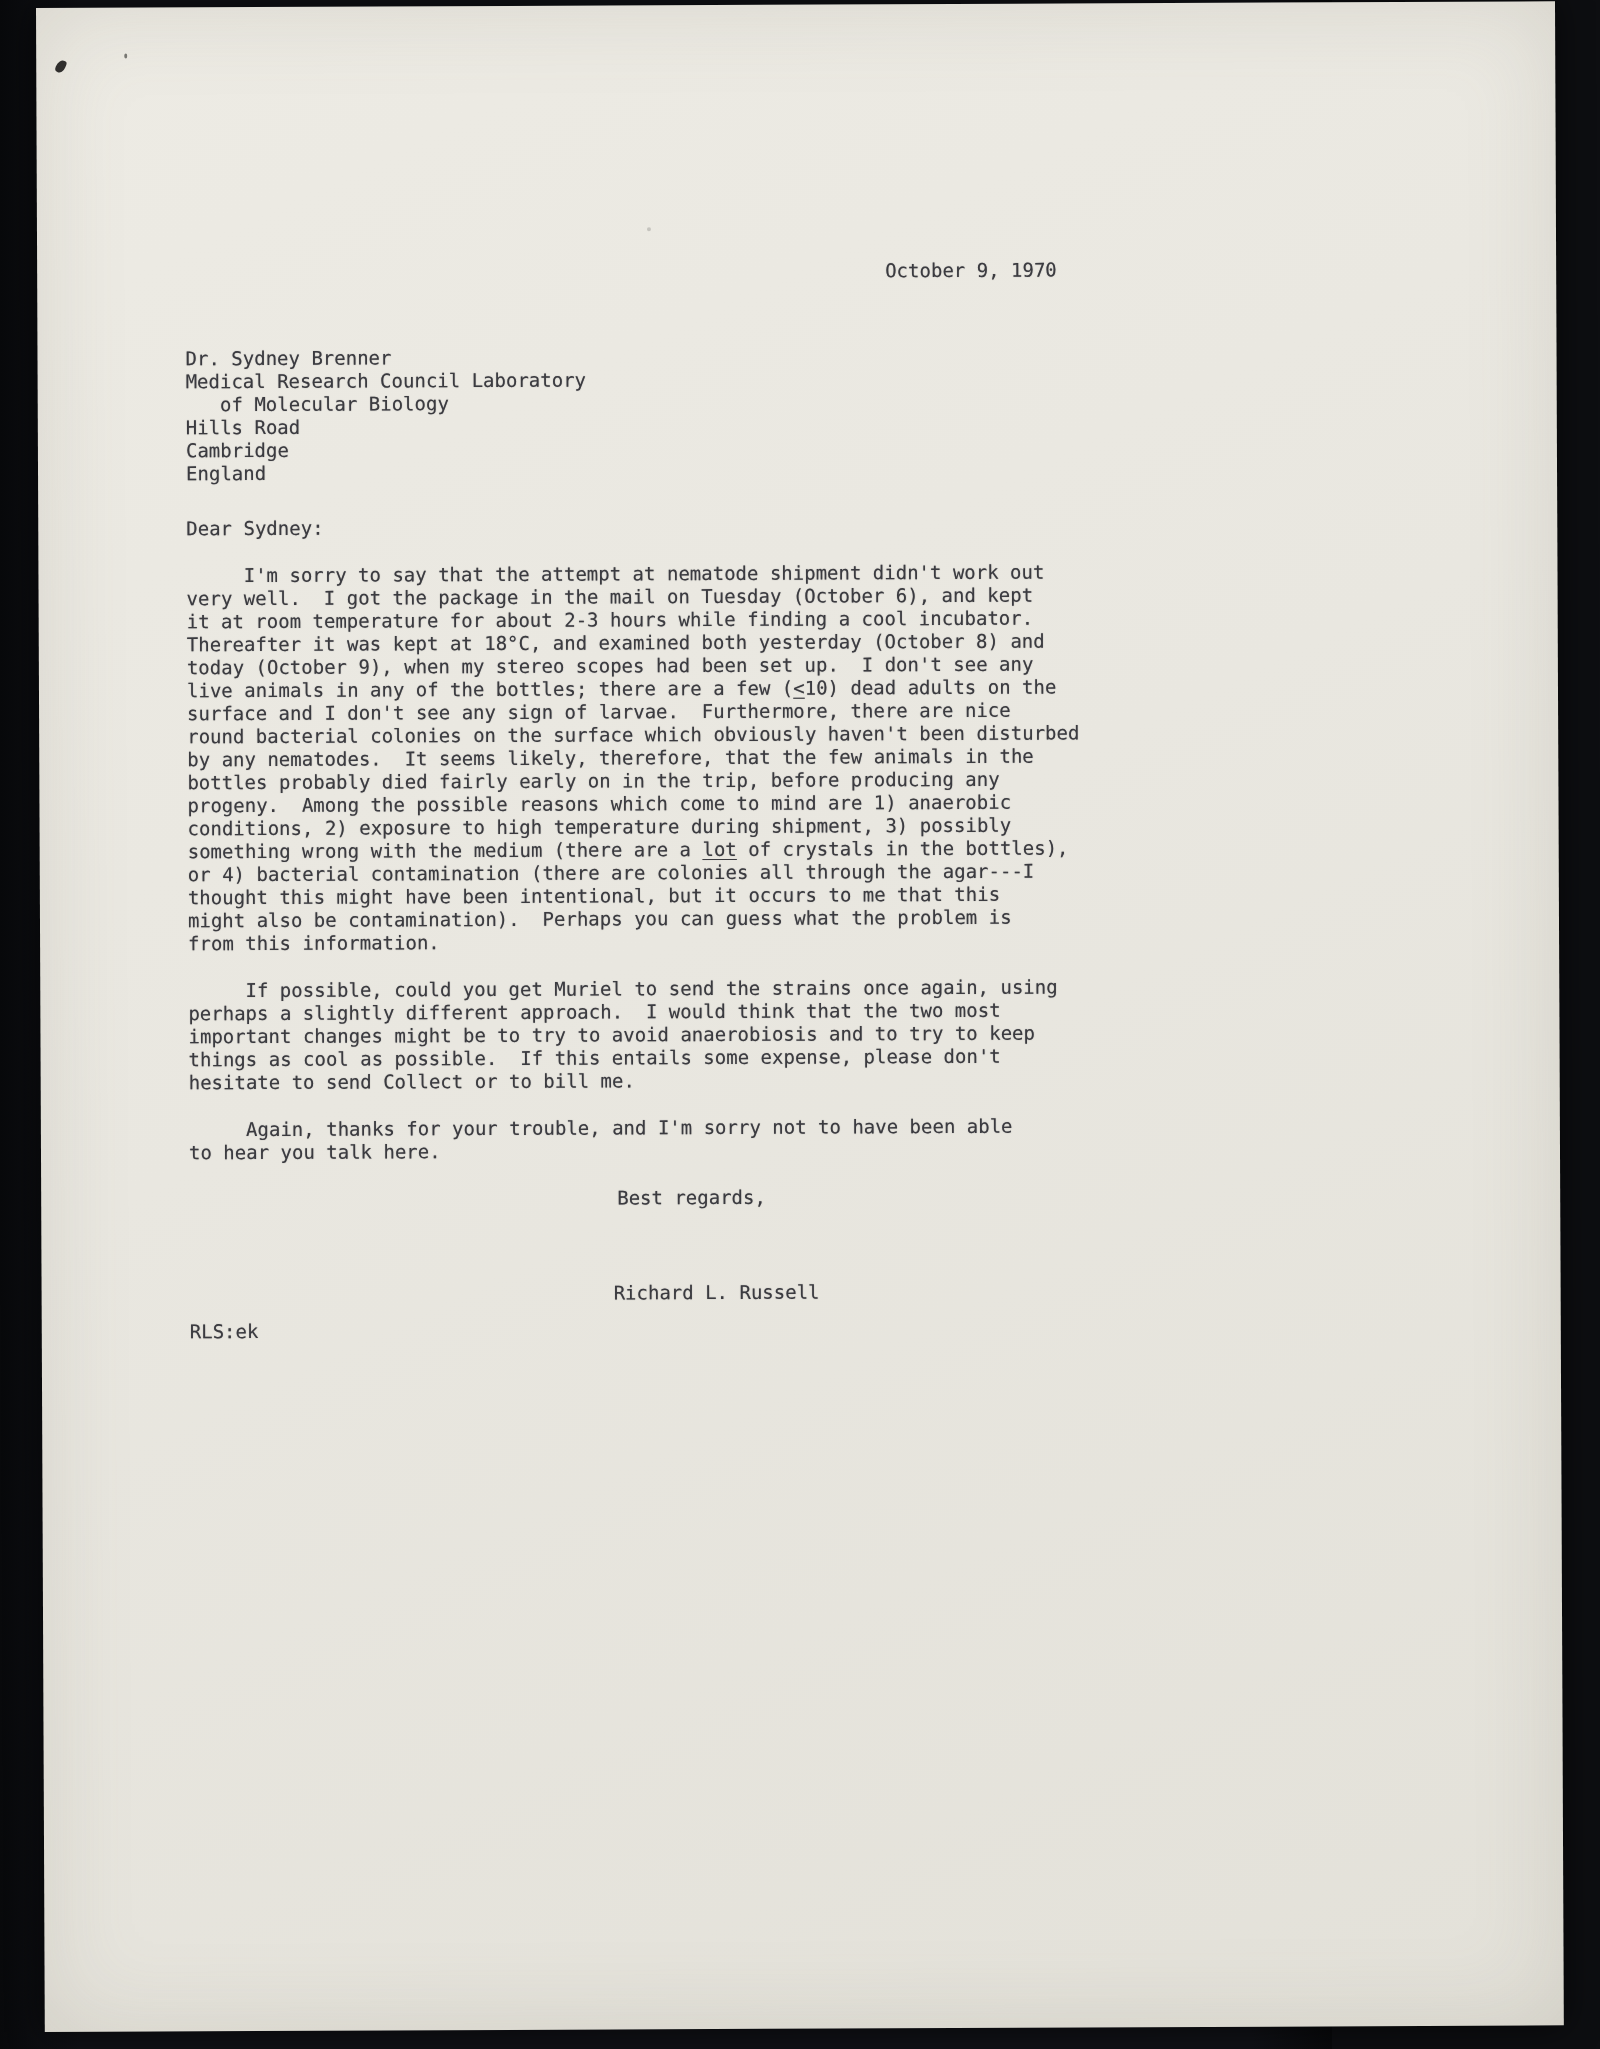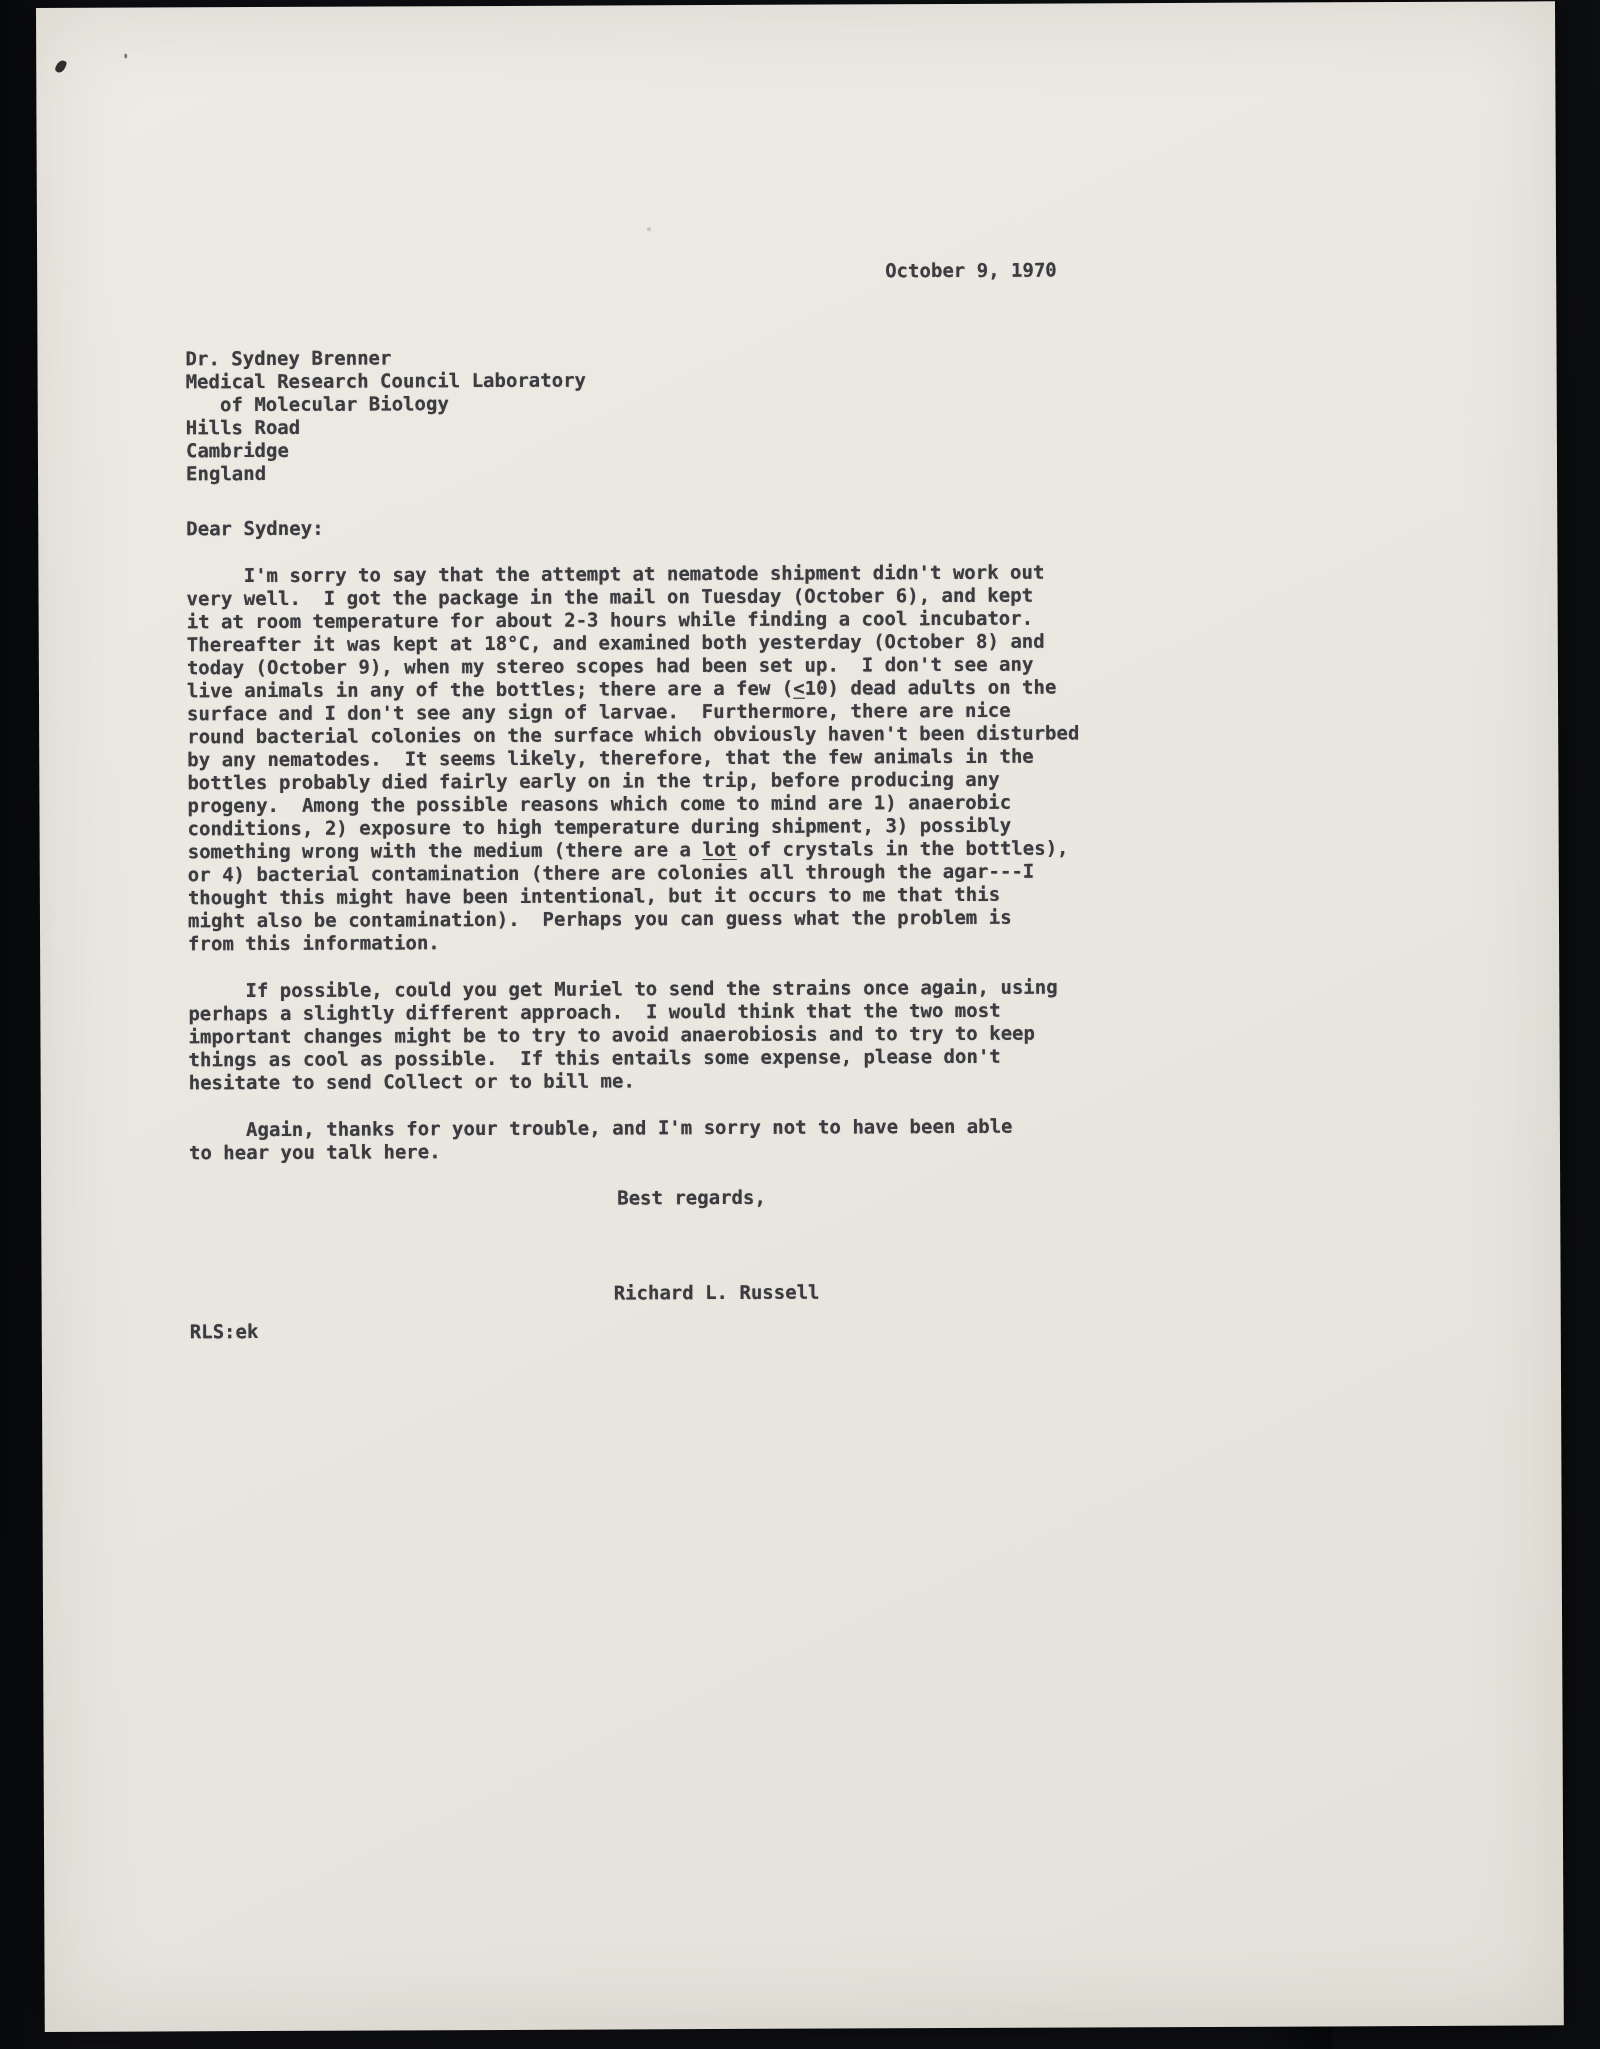--- a/index.html
+++ b/index.html
@@ -9,21 +9,20 @@
     width: 1600px;
     height: 2049px;
     overflow: hidden;
     font-family: "DejaVu Sans Mono", "Liberation Mono", monospace;
   }
   .canvas {
     position: relative;
     width: 1332px;
     height: 2049px;
     background: linear-gradient(90deg, #08090b 0%, #101116 6%, #101116 94%, #08090b 100%);
-    font-weight: bold;
   }
   .paper {
     position: absolute;
     left: 36px;
     top: 8px;
     width: 1519px;
     height: 2024px;
     background: linear-gradient(155deg, #edebe4 0%, #e9e7e0 45%, #e3e1d9 100%);
     transform: rotate(-0.25deg);
     transform-origin: top left;

